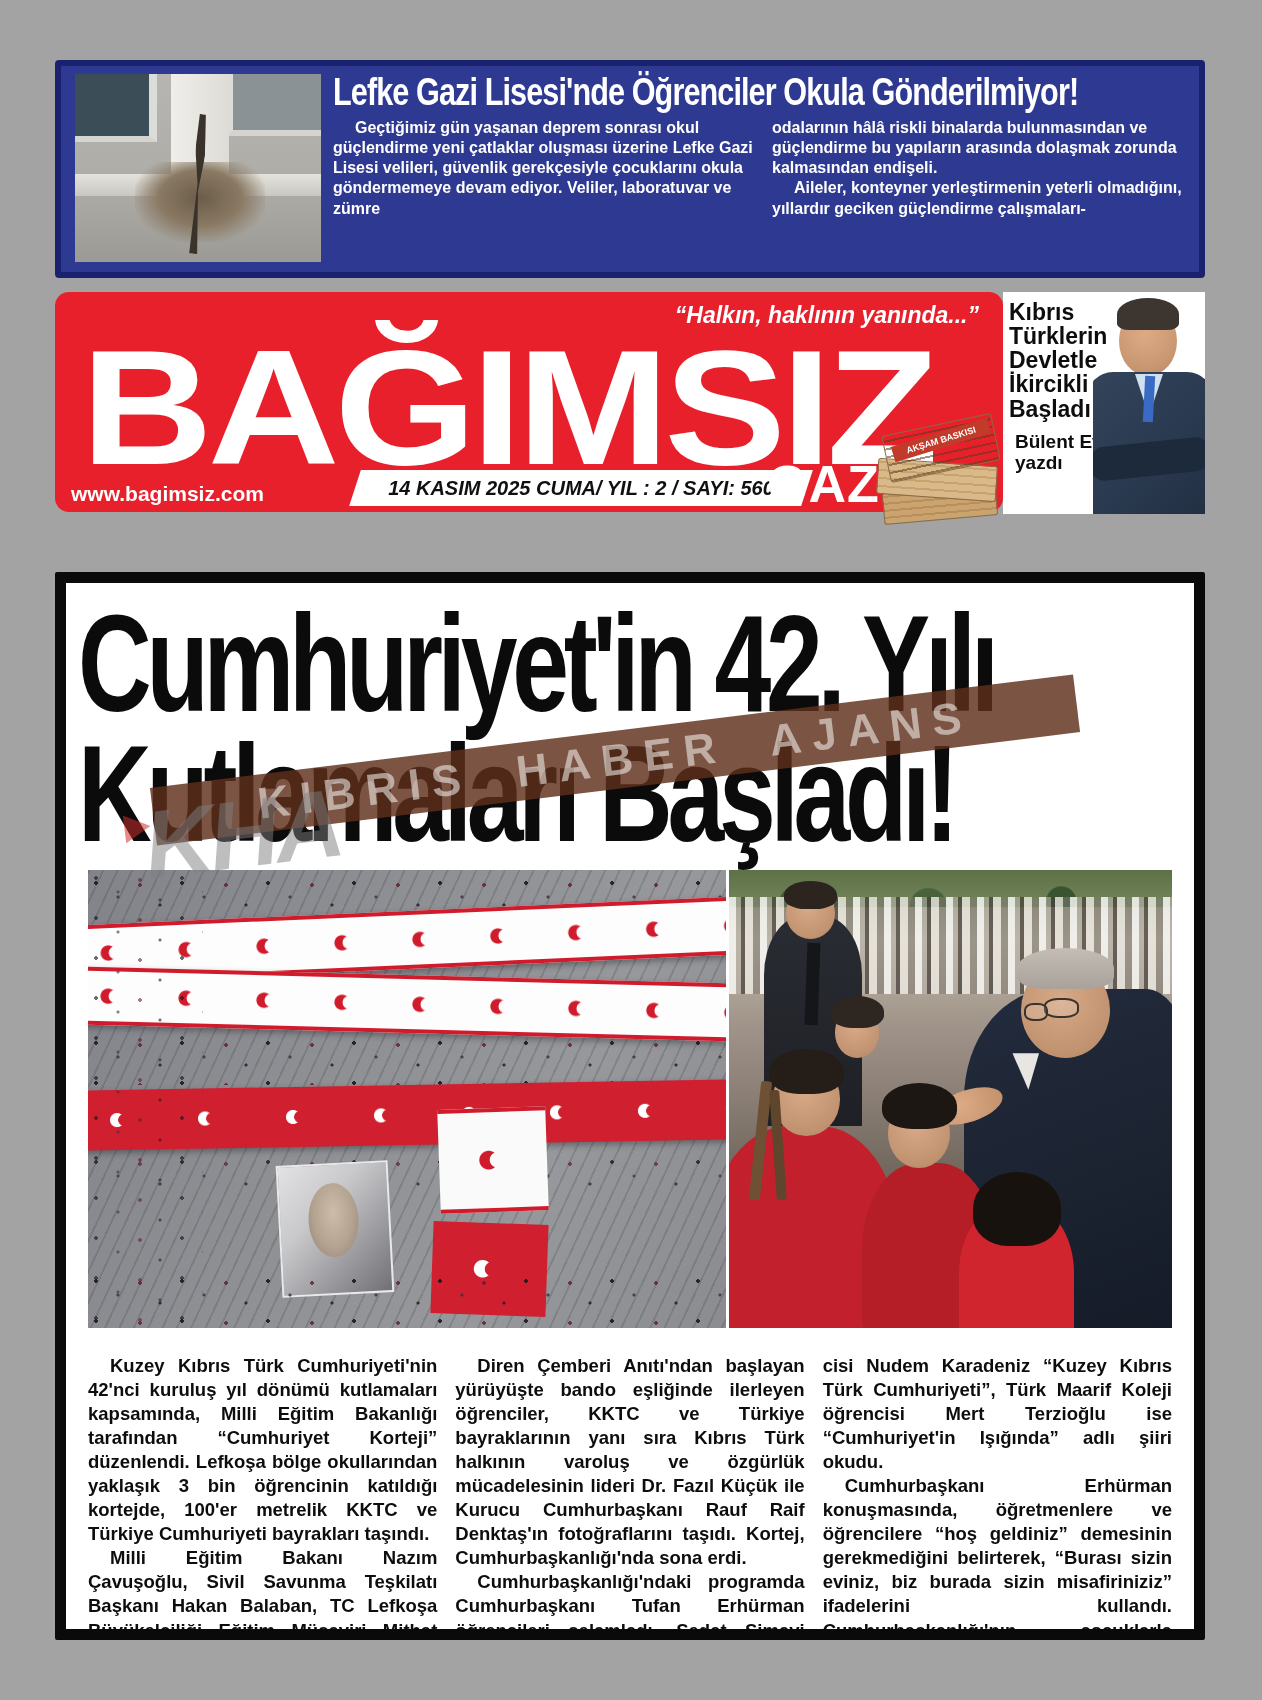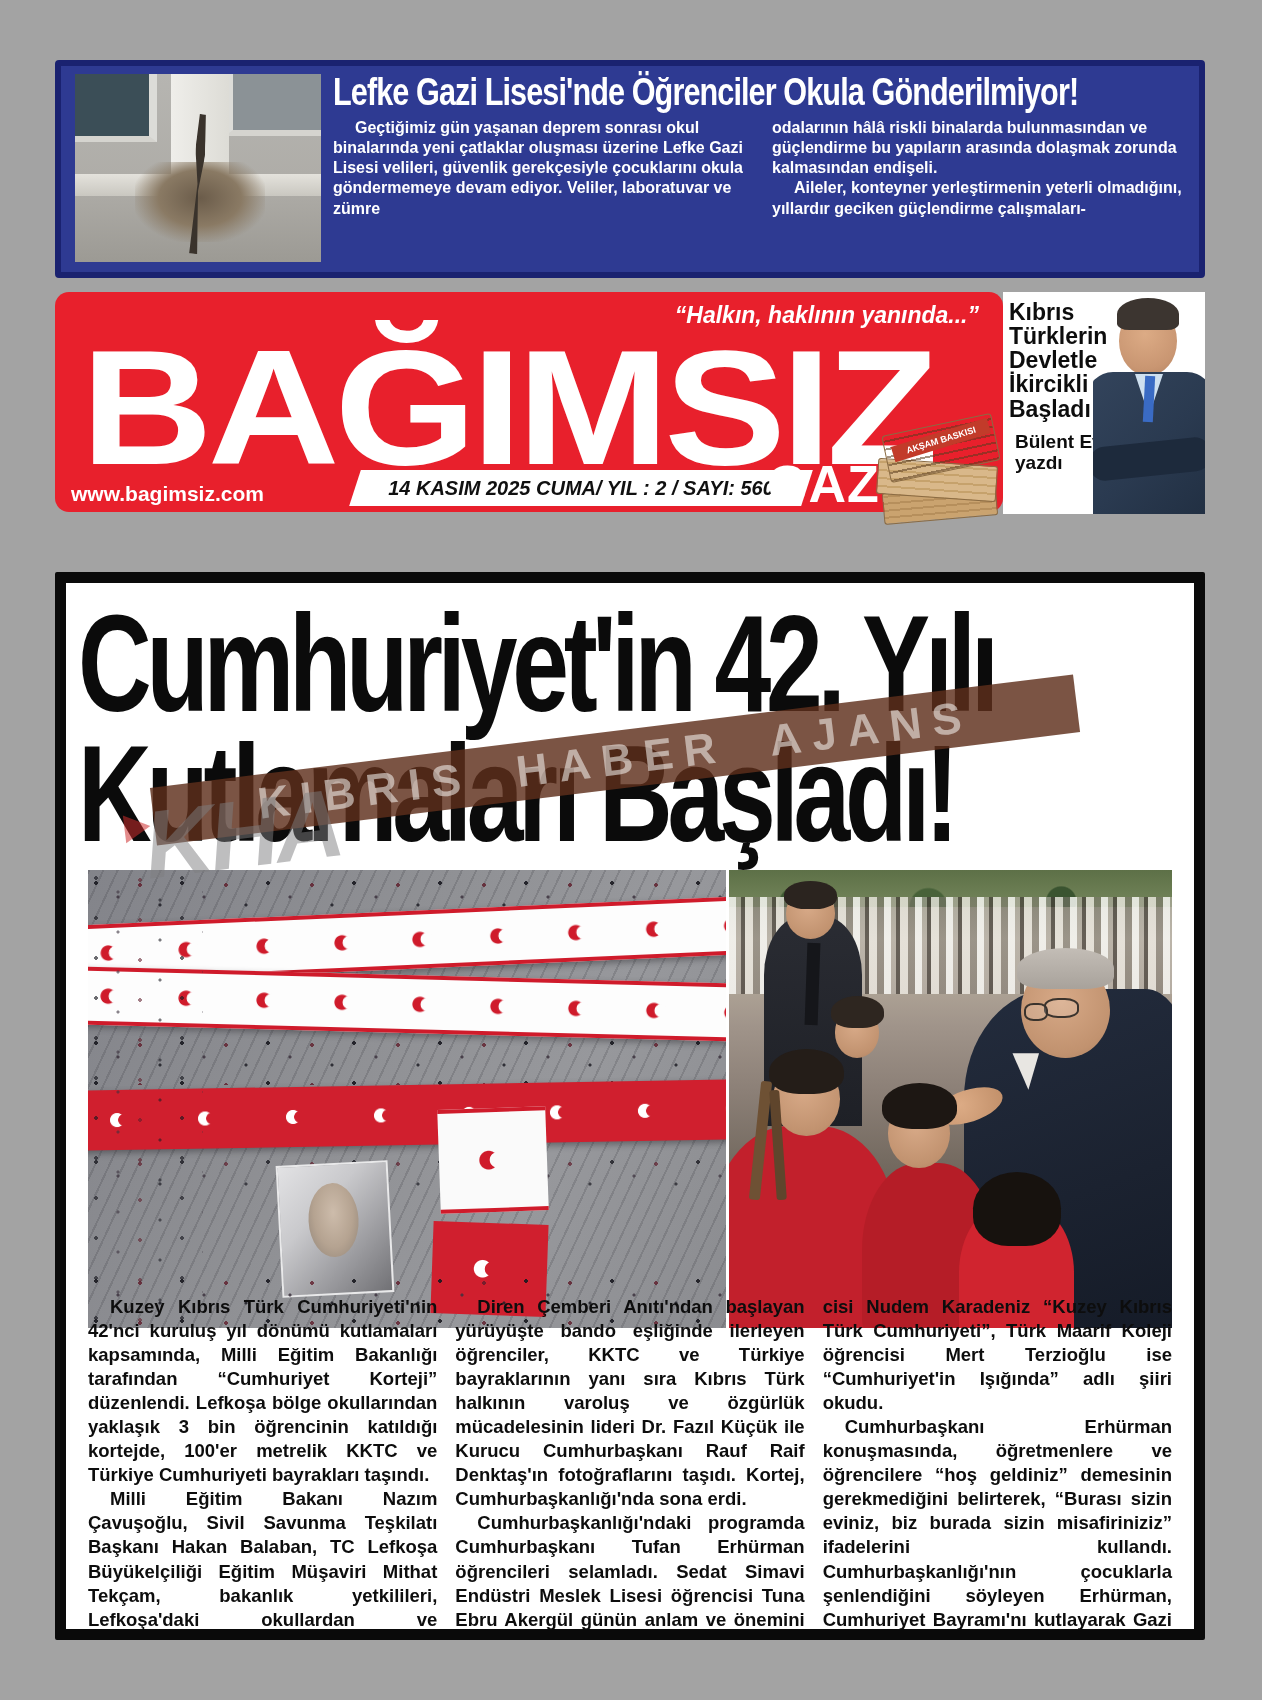--- a/index.html
+++ b/index.html
@@ -99,42 +99,42 @@
   #photo-right{position:relative;width:41%;height:100%;overflow:hidden;
       background:linear-gradient(180deg,#66784f 0%,#7b8b63 4%,#a5a390 9%,#bdb5a5 15%,#b1a698 24%,#a0948a 34%,#8c8077 48%,#746a60 64%,#5c5249 82%,#48403a 100%);}
   .pr{position:absolute;}
   #crowd-strip{left:0;top:6%;width:100%;height:21%;opacity:.92;
       background:repeating-linear-gradient(90deg,rgba(250,250,247,.9) 0 7px,rgba(186,180,172,.65) 7px 12px,rgba(72,66,60,.8) 12px 16px,rgba(240,237,230,.85) 16px 24px,rgba(128,122,114,.6) 24px 31px);}
   .kid{border-radius:42% 42% 10% 10%/50% 50% 10% 10%;background:#c2202c;}
   .head{border-radius:50%;background:radial-gradient(circle at 45% 40%, #d7a987 0%, #c1926f 70%, #a97f60 100%);}
   .hair{border-radius:50% 50% 40% 40%;background:#241d18;}
 
   
-  #story-cols{left:22px;top:712px;width:1084px;height:278px;display:flex;gap:18px;}
+  #story-cols{left:22px;top:771px;width:1084px;height:278px;display:flex;gap:18px;}
   #story-cols .col{flex:1;font-size:18.5px;font-weight:bold;color:#0d0d0d;line-height:1.3;text-align:justify;}
   #story-cols p{margin:0;}
 </style>
 </head>
 <body>
 
 <div id="page">
 
   <div id="topbox" class="abs">
     <div id="crackimg" class="abs">
       <div class="ci" style="left:0;top:0;width:74px;height:62px;background:#3b4e57;border-right:8px solid #dcdcd8;border-bottom:6px solid #d5d4cf;"></div>
       <div class="ci" style="right:0;top:0;width:88px;height:56px;background:#8b9296;border-left:8px solid #dcdcd8;border-bottom:6px solid #d5d4cf;"></div>
       <div class="ci" style="left:96px;top:0;width:58px;height:112px;background:linear-gradient(90deg,#efeeea,#dddcd6);"></div>
       <div class="ci" style="left:0;top:100px;width:246px;height:22px;background:linear-gradient(180deg,#e4e2dc,#c9c7c0);"></div>
       <div class="ci" style="left:60px;top:88px;width:130px;height:80px;background:radial-gradient(ellipse at 50% 45%,#6b5c4a 0%,#8a7a64 45%,rgba(150,140,120,0) 75%);"></div>
       <div class="ci" style="left:118px;top:40px;width:10px;height:140px;background:#3a332c;transform:rotate(4deg);clip-path:polygon(20% 0,80% 0,100% 30%,55% 55%,90% 100%,10% 100%,45% 50%,0 25%);"></div>
     </div>
     <div id="topbox-headline" class="abs">Lefke Gazi Lisesi'nde Öğrenciler Okula Gönderilmiyor!</div>
     <div id="topbox-cols" class="abs">
       <div class="col">
-        <p class="ind">Geçtiğimiz gün yaşanan deprem sonrası okul binalarında yeni çatlaklar oluşması üzerine Lefke Gazi Lisesi velileri, güvenlik gerekçesiyle çocuklarını okula göndermemeye devam ediyor. Veliler, laboratuvar ve zümre</p>
+        <p class="ind">Geçtiğimiz gün yaşanan deprem sonrası okul güçlendirme yeni çatlaklar oluşması üzerine Lefke Gazi Lisesi velileri, güvenlik gerekçesiyle çocuklarını okula göndermemeye devam ediyor. Veliler, laboratuvar ve zümre</p>
       </div>
       <div class="col">
         <p>odalarının hâlâ riskli binalarda bulunmasından ve güçlendirme bu yapıların arasında dolaşmak zorunda kalmasından endişeli.</p>
         <p class="ind">Aileler, konteyner yerleştirmenin yeterli olmadığını, yıllardır geciken güçlendirme çalışmaları-</p>
       </div>
     </div>
   </div>
 
   <div id="masthead" class="abs">
     <div id="slogan" class="abs">“Halkın, haklının yanında...”</div>

